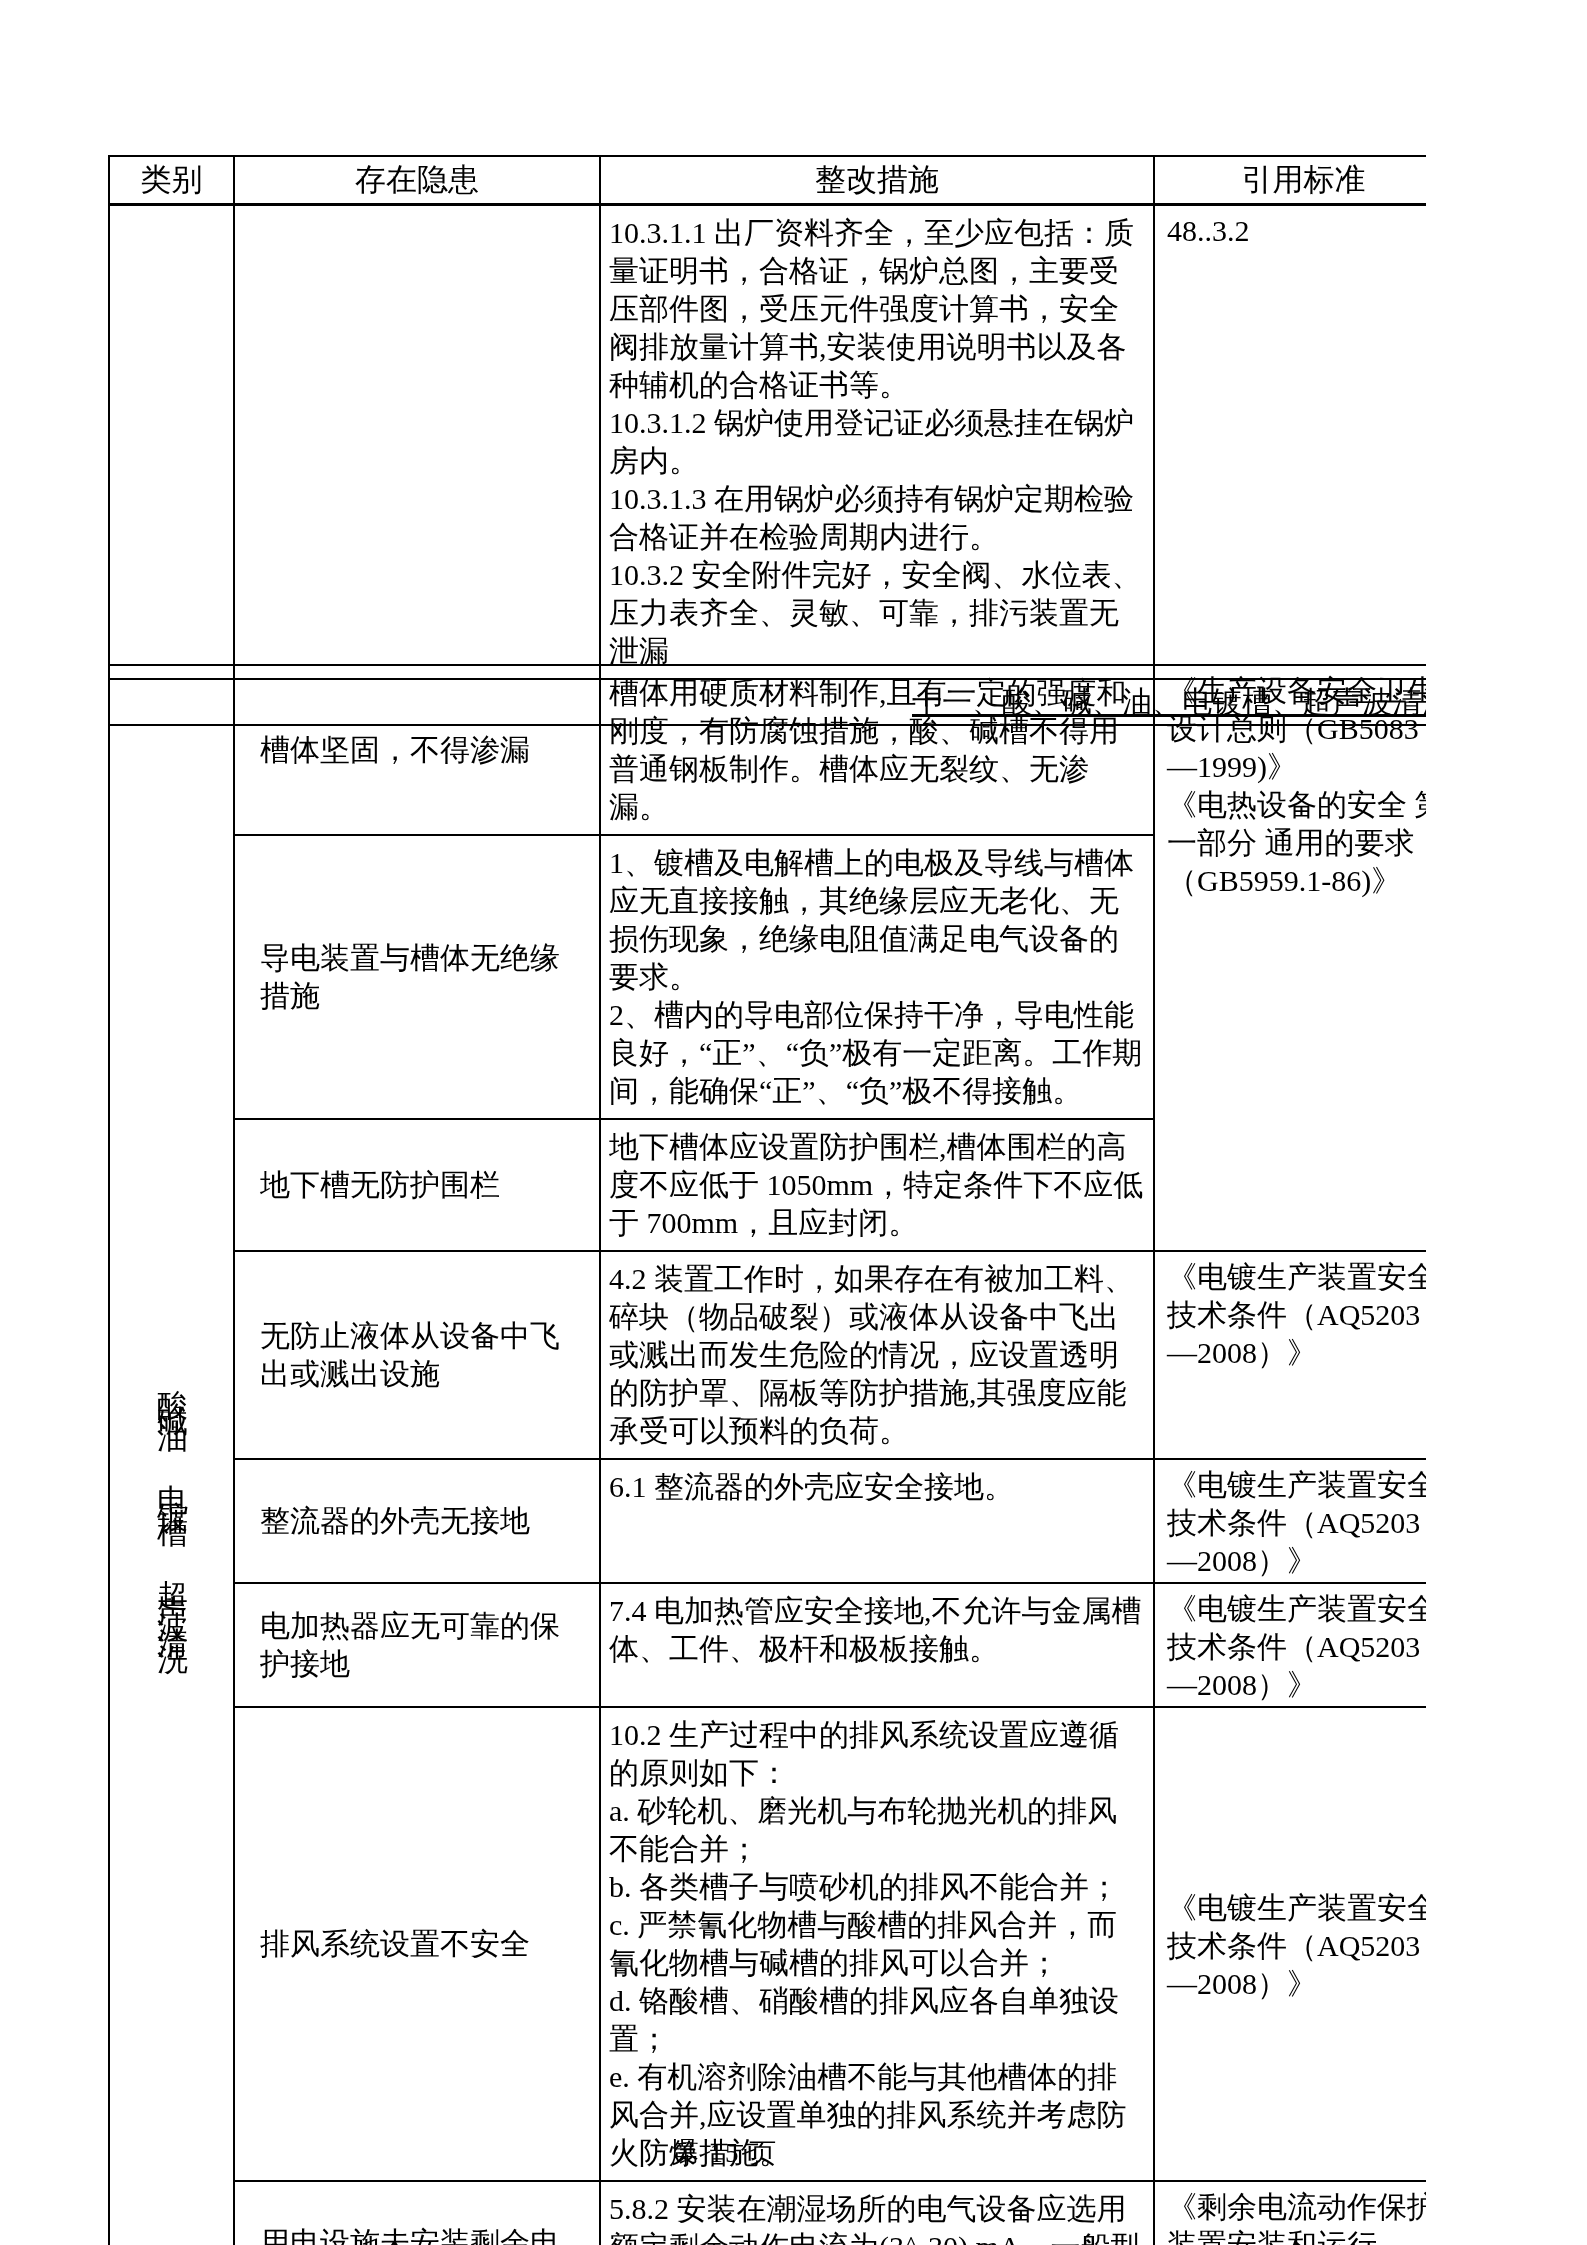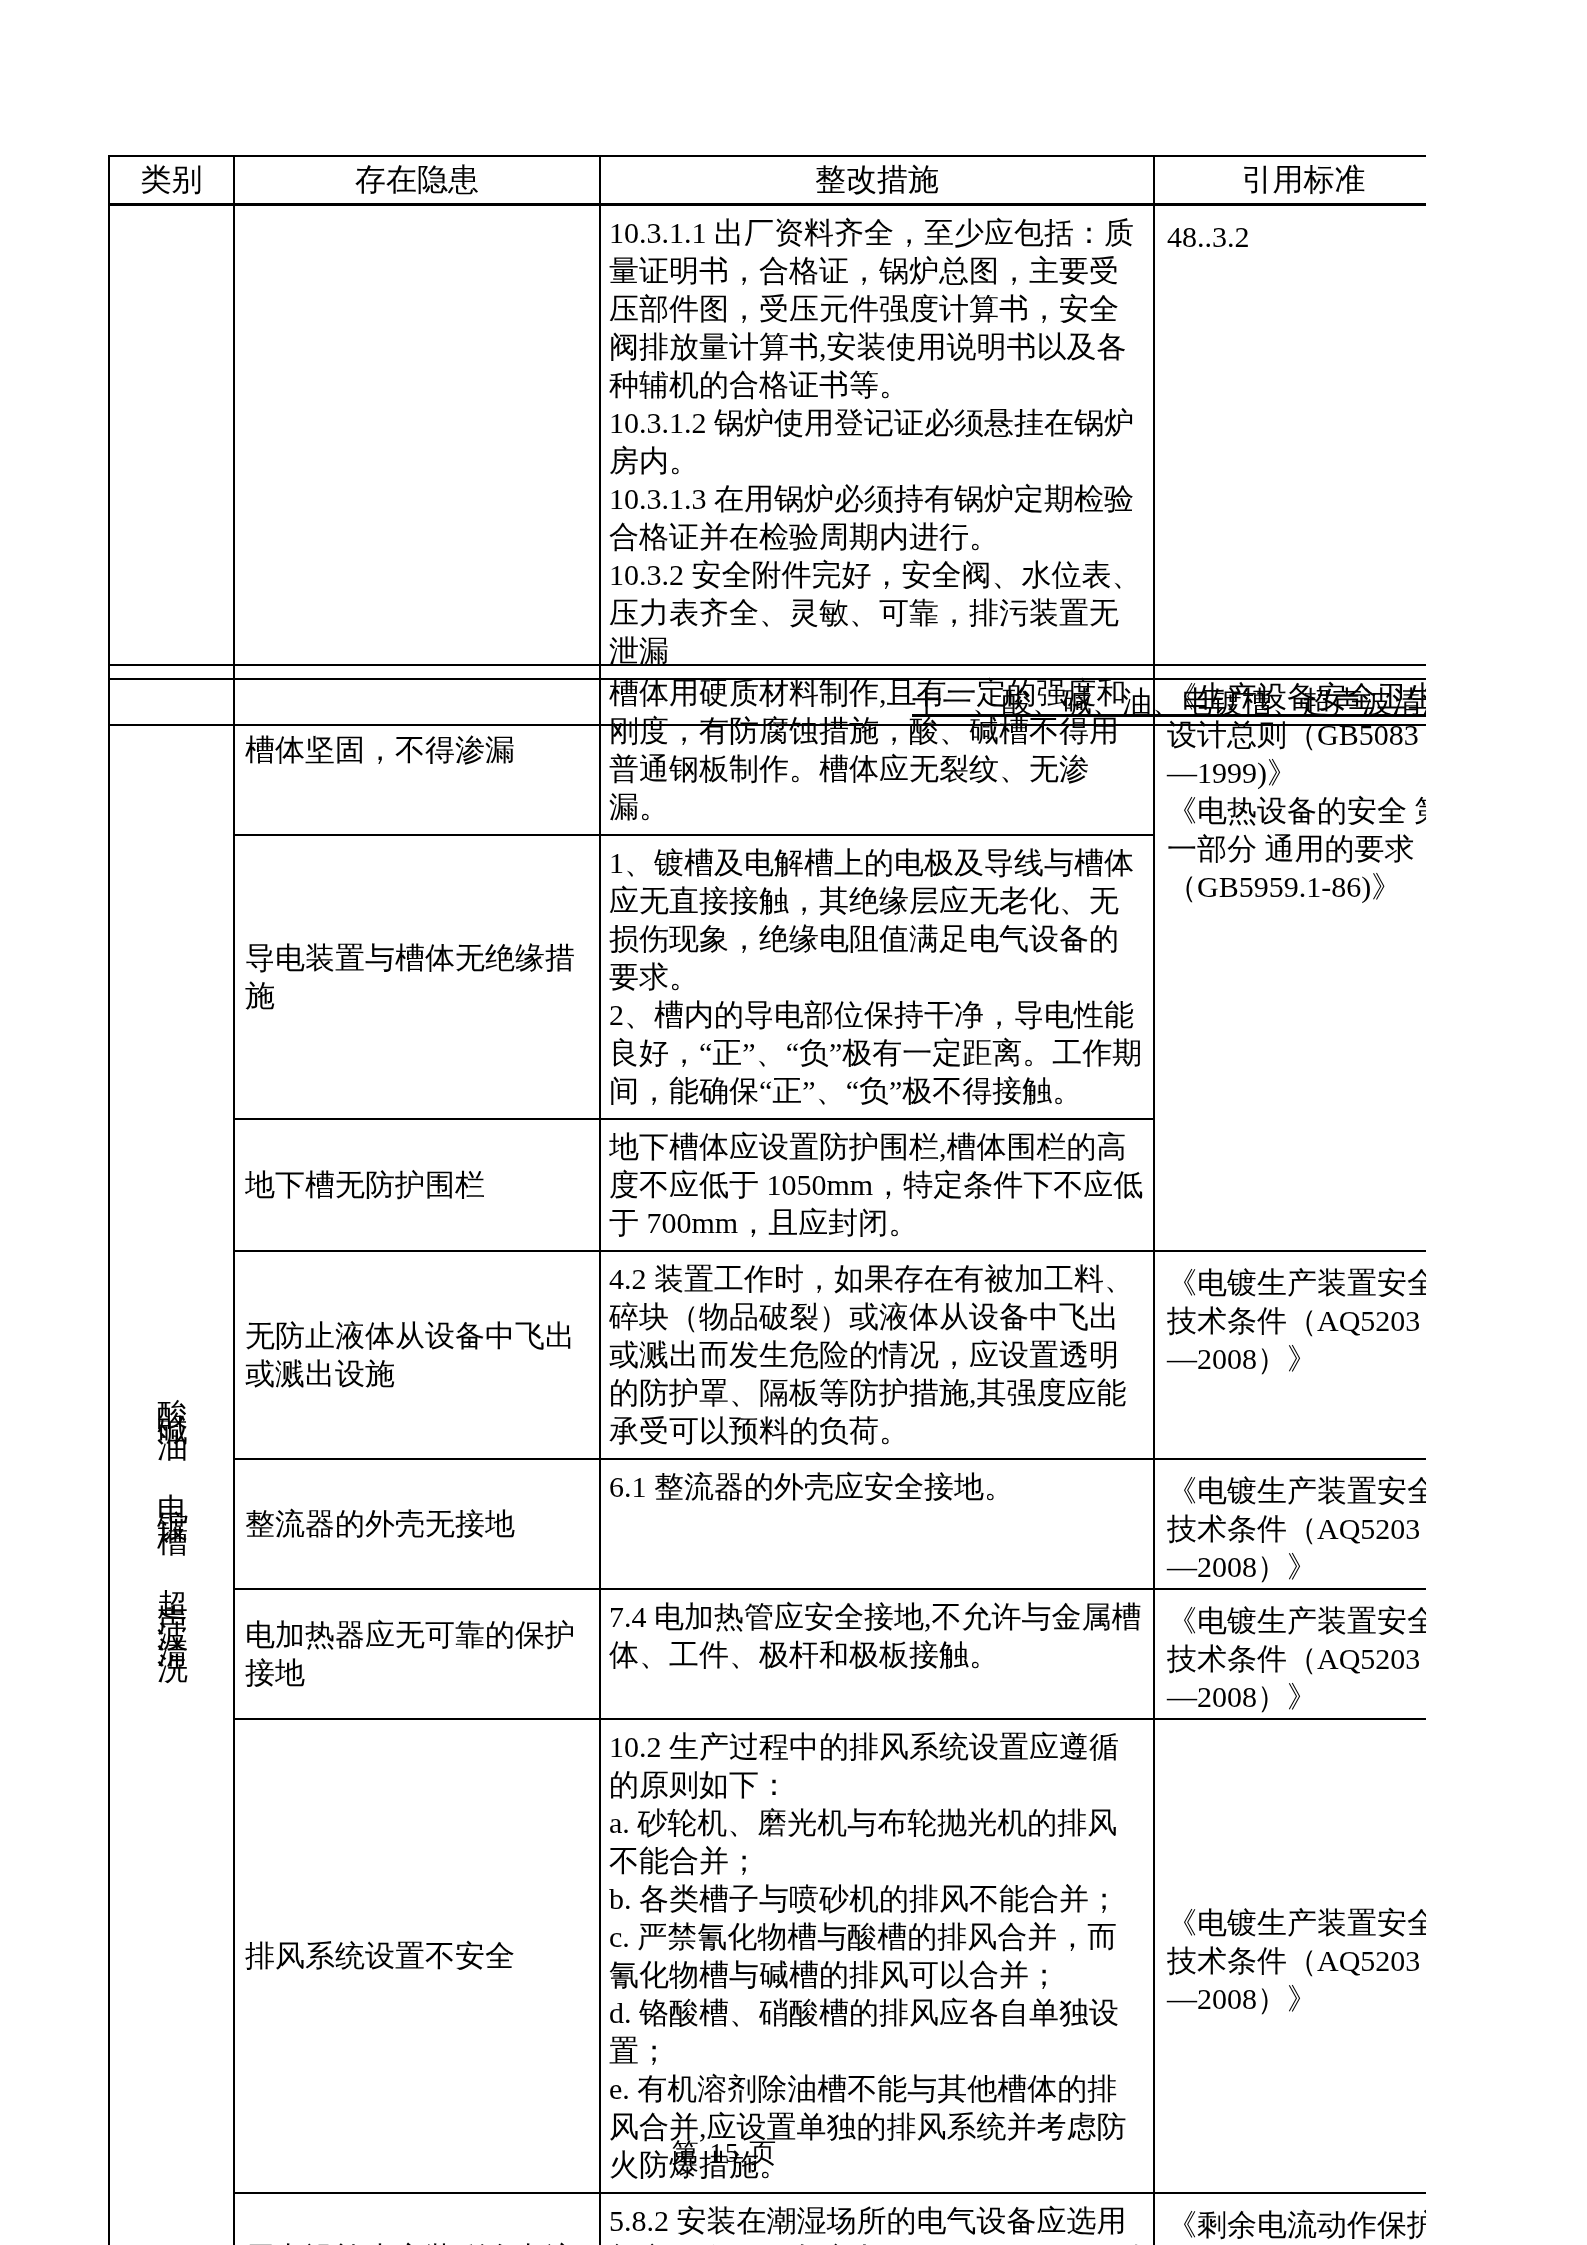--- a/index.html
+++ b/index.html
@@ -36,28 +36,28 @@
     font-size:31px;
     border-bottom:3px solid #000;
     padding:4px 2px;
   }
   .col-cat{width:125px;}
   .col-haz{width:366px;}
   .col-mea{width:554px;}
   .col-std{width:299px;}
   .hazard-cell{
     vertical-align:middle;
-    padding:2px 10px;
+    padding:2px 25px;
   }
   .measure-cell p, .standard-cell p{
     margin:0;
     padding:0;
   }
   .standard-cell{
-    padding:12px 4px 2px 12px;
+    padding:6px 4px 2px 12px;
   }
   .standard-middle{
     vertical-align:middle;
   }
   .section-row td{
     text-align:right;
     padding:3px 0;
     text-decoration:underline;
   }
   .category-vertical-cell{

